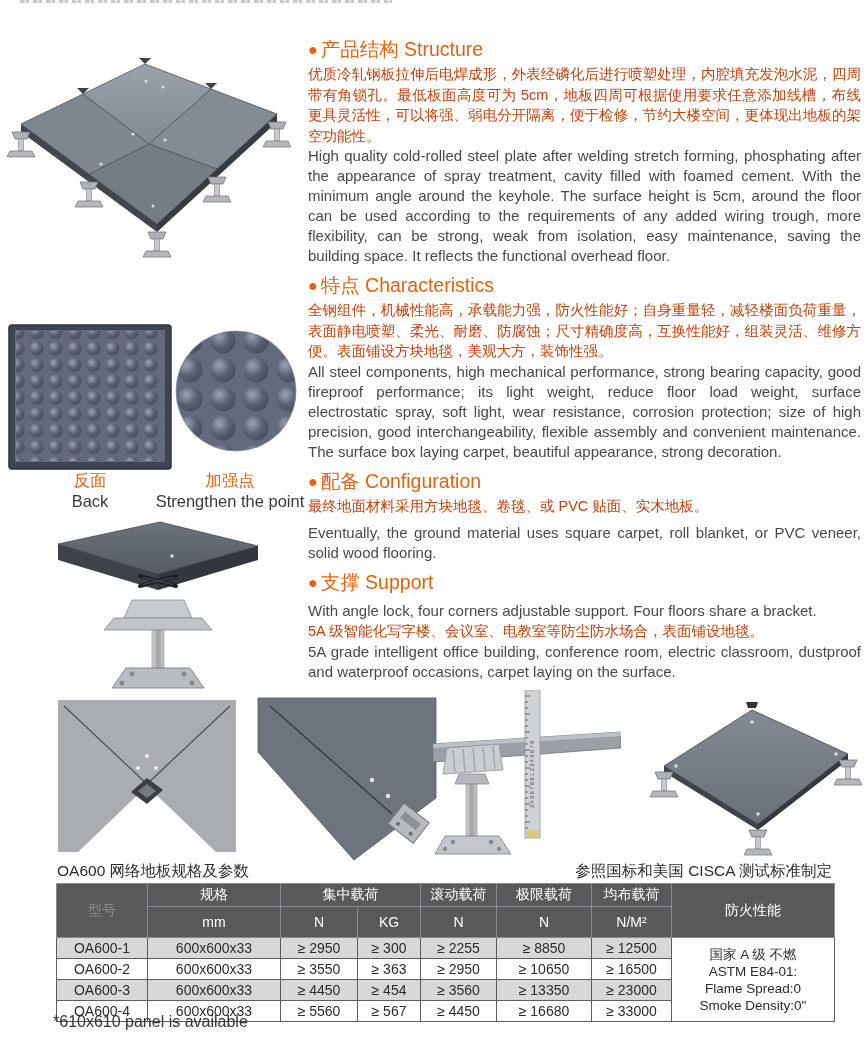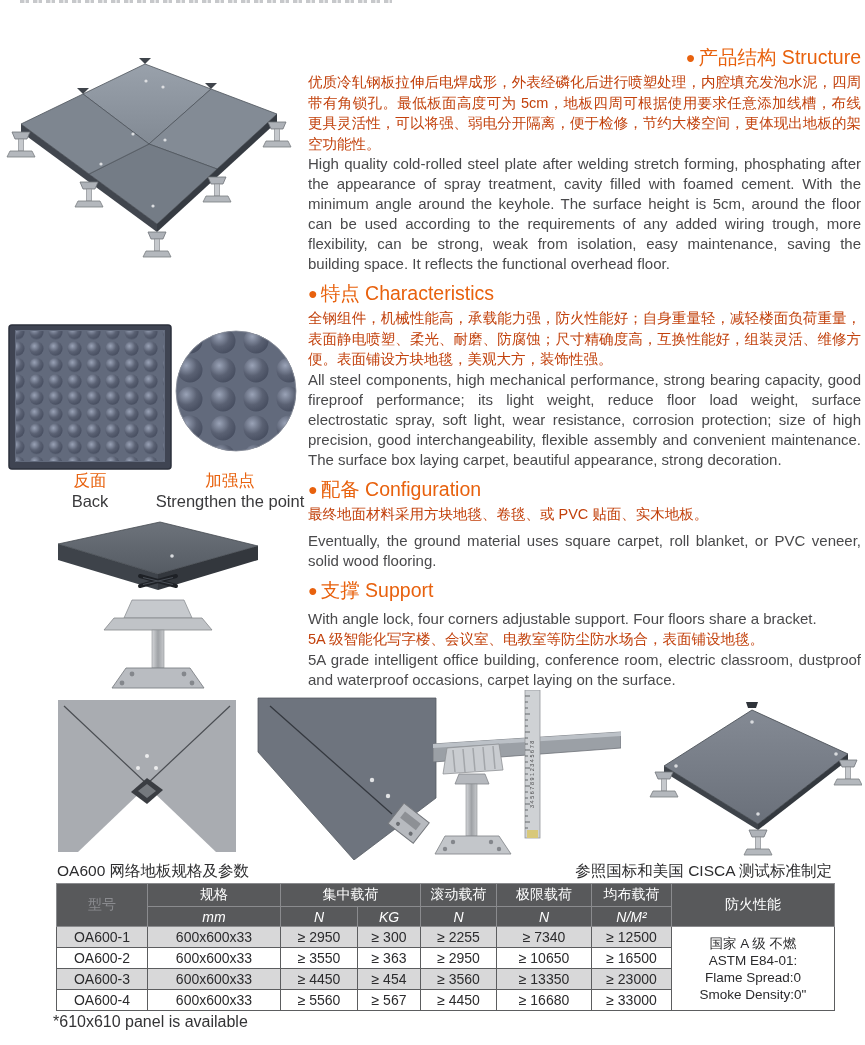--- a/index.html
+++ b/index.html
@@ -4,41 +4,41 @@
 <style>
   html,body{margin:0;padding:0;background:#fff;}
   .page{position:relative;width:865px;height:1045px;background:#fff;overflow:hidden;
         font-family:"Liberation Sans",sans-serif;color:#3c3c3e;}
   .remnant{position:absolute;left:20px;top:0;width:372px;height:3px;opacity:.45;
         background:repeating-linear-gradient(90deg,#82858b 0 4px,#c8cacd 4px 6px,#82858b 6px 9px,transparent 9px 13px);}
   .fig{position:absolute;}
   
   .right-col{position:absolute;left:308px;top:30px;width:553px;}
   .sec .hd{font-size:19.5px;line-height:23px;color:#E8610D;margin:8px 0 3px 0;font-weight:400;}
-  .sec:first-child .hd{margin-top:16px;text-align:right;}
+  .sec:first-child .hd{margin-top:8px;}
   .bullet{font-size:16px;margin-right:3px;vertical-align:1px;}
   .sec p{margin:0;text-align:justify;}
   .sec p.cn{font-size:14.5px;line-height:20.5px;color:#c2410c;}
   .sec p.en{font-size:15px;line-height:20px;color:#49494b;}
   .sec p.en.gap{margin-top:7px;}
   
   .cap{position:absolute;text-align:center;font-size:16.5px;}
   .cap.orange{color:#E8610D;}
   .cap.dark{color:#3a3a3c;}
   
   .tbl-title{position:absolute;top:861px;font-size:15.5px;color:#2d2d2f;}
   .tbl-title.left{left:57px;}
   .tbl-title.right{right:33px;}
   table.spec{position:absolute;left:56px;top:883px;width:778px;border-collapse:collapse;
         table-layout:fixed;border:1px solid #3f4042;}
   table.spec th,table.spec td{padding:0;text-align:center;overflow:hidden;}
   table.spec thead th{background:#58595B;color:#fff;font-weight:400;font-size:14px;
         border:1px solid #8a8b8e;}
   table.spec thead th.model-h{color:#8b8c90;}
-  table.spec tr.h1{height:23px;} table.spec tr.h2{height:20px;font-style:italic;}
+  table.spec tr.h1{height:23px;} table.spec tr.h2{height:31px;}
   table.spec tbody tr{height:21px;}
   table.spec tbody td{border:1px solid #5c5d5f;font-size:14px;color:#2b2b2d;background:#fff;}
   table.spec tbody tr:nth-child(odd) td{background:#d8d8d9;}
   table.spec tbody td.fire-cell{background:#fff !important;font-size:13.5px;line-height:17px;}
   .footnote{position:absolute;left:53px;top:1013px;font-size:16px;color:#333335;}
   svg{display:block;}
 </style>
 </head>
 <body>
 
@@ -283,21 +283,21 @@
         <th>N/M²</th>
       </tr>
     </thead>
     <tbody>
       <tr>
         <td>OA600-1</td>
         <td>600x600x33</td>
         <td>≥ 2950</td>
         <td>≥ 300</td>
         <td>≥ 2255</td>
-        <td>≥ 7340</td>
+        <td>≥ 8850</td>
         <td>≥ 12500</td>
         <td rowspan="4" class="fire-cell">
           <div>国家 A 级 不燃</div>
           <div>ASTM E84-01:</div>
           <div>Flame Spread:0</div>
           <div>Smoke Density:0"</div>
         </td>
       </tr>
       <tr>
         <td>OA600-2</td>

